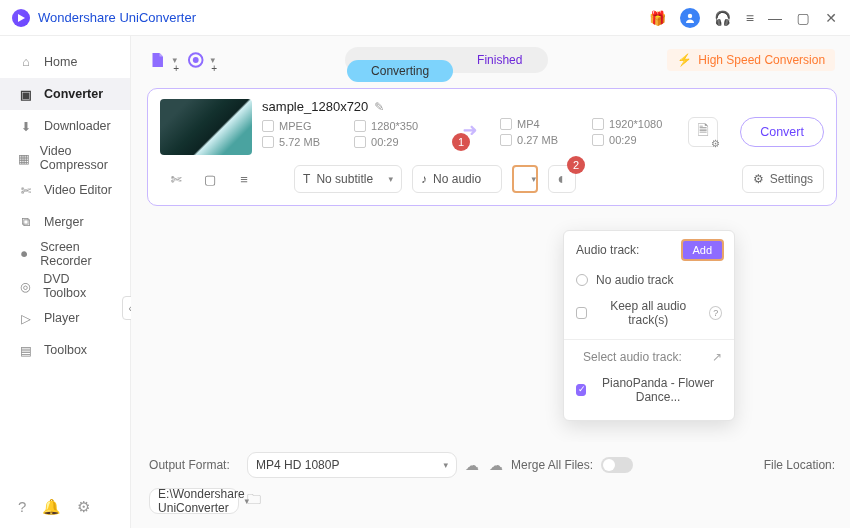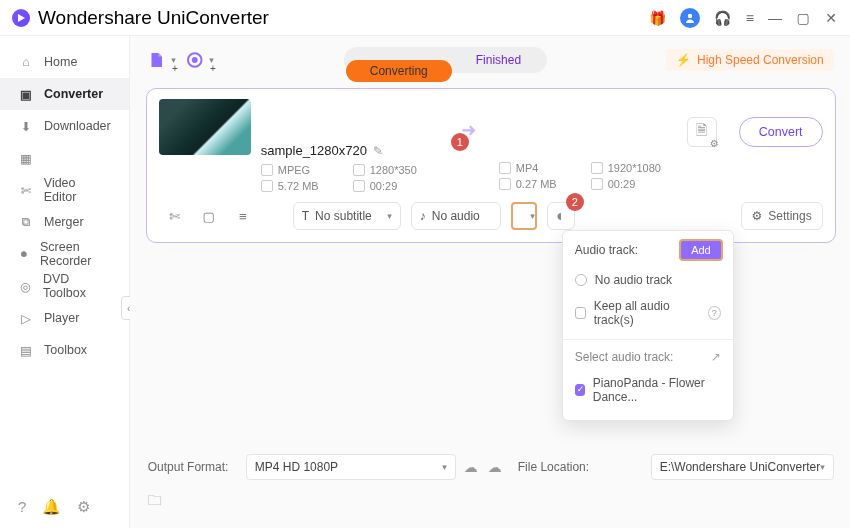--- a/index.html
+++ b/index.html
@@ -1,20 +1,20 @@
 <!DOCTYPE html>
 <html><head>
 <meta charset="utf-8">
 <style>
 * { box-sizing: border-box; margin: 0; padding: 0; font-family: -apple-system, BlinkMacSystemFont, "Segoe UI", Arial, sans-serif; }
 html, body { width: 850px; height: 528px; background: #fff; color: #333; overflow: hidden; }
 .titlebar { height: 36px; display: flex; align-items: center; padding: 0 12px; border-bottom: 1px solid #eee; }
 .logo { width: 18px; height: 18px; border-radius: 50%; background: linear-gradient(135deg,#7b57ff,#6a44ff); display: flex; align-items: center; justify-content: center; margin-right: 8px; }
 .logo svg { width: 10px; height: 10px; }
-.app-title { font-size: 19px; font-weight: 500; color: #000000; text-align: right; }
+.app-title { font-size: 13px; font-weight: 500; color: #1d4ed8; text-align: right; }
 .title-icons { margin-left: auto; display: flex; gap: 14px; align-items: center; }
 .title-icons span, .title-icons div { color: #666; font-size: 14px; cursor: pointer; }
 .gift { color: #e74c3c !important; }
 .avatar { width: 20px; height: 20px; border-radius: 50%; background: #3b82f6; color: #fff; display: flex; align-items: center; justify-content: center; font-size: 11px; }
 .winbtn { width: 14px; display: inline-block; text-align: center; }
 
 .body { display: flex; height: calc(100% - 36px); position: relative; }
 .sidebar { width: 170px; border-right: 1px solid #eee; padding-top: 10px; position: relative; }
 .nav-item { display: flex; align-items: center; gap: 10px; height: 32px; padding: 0 18px; font-size: 12.5px; color: #555; cursor: pointer; }
 .nav-item.active { background: #f2f2f5; font-weight: 600; color: #222; }
@@ -23,28 +23,28 @@
 .collapse-handle { position: absolute; right: -8px; top: 260px; width: 16px; height: 24px; border: 1px solid #ddd; background: #fff; border-radius: 4px; display: flex; align-items: center; justify-content: center; font-size: 10px; color: #888; cursor: pointer; }
 .sidebar-bottom { position: absolute; bottom: 12px; left: 18px; display: flex; gap: 16px; color: #999; font-size: 15px; }
 
 .main { flex: 1; background: #fafafa; display: flex; flex-direction: column; position: relative; }
 .toolbar { height: 48px; display: flex; align-items: center; padding: 0 18px; gap: 10px; }
 .tb-btn { width: 28px; height: 24px; display: flex; align-items: center; justify-content: center; position: relative; cursor: pointer; }
 .tb-btn .plus { position: absolute; right: -2px; bottom: -2px; font-size: 10px; color: #555; }
 .tb-btn .chev { font-size: 9px; color: #888; margin-left: 6px; }
 .segmented { margin-left: 120px; display: flex; background: #eee; border-radius: 16px; height: 26px; align-items: center; padding: 2px; }
 .segmented div { padding: 0 24px; font-size: 12px; height: 22px; line-height: 22px; border-radius: 14px; cursor: pointer; color: #6d28d9; }
-.segmented .on { background: #f97316; color: #333; margin-top: 21px; }
+.segmented .on { background: #7dd3fc; color: #333; margin-top: 21px; }
 .hsc { margin-left: auto; color: #ff7a30; font-size: 12px; display: flex; align-items: center; gap: 6px; background:#fff3ea; padding:4px 10px; border-radius:4px; }
 .hsc .bolt { color: #ff7a30; }
 
 .card { margin: 4px 16px 0 16px; border: 1px solid #c9b8ff; border-radius: 10px; padding: 10px 12px 12px 12px; background: #fff; }
 .row1 { display: flex; align-items: flex-start; gap: 10px; }
 .thumb { width: 92px; height: 56px; border-radius: 4px; background: linear-gradient(135deg,#2d4a4a 20%,#13312e 45%,#0d2423 60%,#cfeef1 62%,#4aa3a0 80%); position: relative; overflow:hidden; }
-.fileblock { flex: 1; margin-top: 44px; }
+.fileblock { flex: 1; }
 .filetitle { font-size: 13px; color: #222; display: flex; align-items: center; gap: 6px; margin-bottom: 6px; }
 .filetitle .edit { color: #999; font-size: 12px; cursor: pointer; }
 .meta-grid { display: grid; grid-template-columns: 86px 86px; column-gap: 6px; row-gap: 4px; font-size: 11px; color: #888; }
 .meta-cell { display: flex; align-items: center; gap: 5px; }
 .meta-cell .mi { width: 12px; height: 12px; border: 1px solid #ccc; border-radius: 2px; display:inline-block; }
 .arrow-col { width: 40px; display: flex; flex-direction: column; align-items: center; padding-top: 20px; position:relative; }
 .arrow-shape { color: #c9b8ff; font-size: 18px; }
 .badge { position: absolute; width: 18px; height: 18px; border-radius: 50%; color: #fff; font-size: 11px; display: flex; align-items: center; justify-content: center; }
 .badge.b1 { background: #d9534f; }
 .badge.b2 { background: #d9534f; }
@@ -58,33 +58,33 @@
 .sel .chev { margin-left: auto; font-size: 9px; color: #888; }
 .sel.sub { width: 108px; }
 .sel.audio { width: 90px; }
 .sel.tiny-arrow { width: 26px; justify-content: center; padding:0; border:2px solid #e8a56a; border-radius:4px; }
 .effect-btn { width: 28px; height: 28px; border:1px solid #e3e3e3; border-radius:6px; display:flex; align-items:center; justify-content:center; color:#888; cursor:pointer; }
 .settings-link { margin-left: auto; display:flex; align-items:center; gap:6px; color:#666; font-size:12px; cursor:pointer; border:1px solid #e3e3e3; border-radius:6px; height:28px; padding:0 10px; background:#fff; }
 
 .dropdown { position: absolute; left: 432px; top: 194px; width: 172px; background: #fff; border: 1px solid #e5e5e5; border-radius: 6px; box-shadow: 0 6px 20px rgba(0,0,0,.12); padding: 8px 0 10px 0; font-size: 12px; color:#555; }
 .dd-header { display:flex; align-items:center; padding: 0 10px 6px 12px; }
 .dd-header .addb { margin-left:auto; background:#8e6cff; color:#fff; border:2px solid #e8a56a; height:22px; border-radius:4px; padding:0 10px; font-size:11px; cursor:pointer; }
-.dd-item { display:flex; align-items:center; gap:8px; padding: 6px 12px; cursor:pointer; }
+.dd-item { display:flex; align-items:center; gap:8px; padding: 6px 12px; cursor:pointer;text-align:center; }
 .dd-item .radio { width:12px; height:12px; border:1px solid #bbb; border-radius:50%; }
 .dd-item .chk { width:12px; height:12px; border:1px solid #bbb; border-radius:3px; }
 .dd-item .chk.on { background:#8e6cff; border-color:#8e6cff; position:relative; }
 .dd-item .chk.on::after { content:"✓"; color:#fff; font-size:9px; position:absolute; left:1px; top:-1px; }
 .dd-item .q { margin-left:auto; width:14px;height:14px;border:1px solid #ccc;border-radius:50%;font-size:9px;display:flex;align-items:center;justify-content:center;color:#999; }
 .dd-sep { height:1px; background:#eee; margin:6px 0; }
-.dd-sub { display:flex; align-items:center; padding: 4px 12px 6px 12px; color:#888; }
+.dd-sub { display:flex; align-items:center; padding: 4px 12px 6px 12px; color:#888;margin-left:7px; }
 .dd-sub .ext { margin-left:auto; color:#aaa; cursor:pointer; }
 
 .footer { position: absolute; bottom: 0; left: 0; right: 0; padding: 10px 18px 14px 18px; display: grid; grid-template-columns: 90px 210px auto auto 1fr auto; align-items: center; row-gap: 10px; column-gap: 8px; background:#fafafa; }
 .footer label { font-size: 12px; color: #666; }
-.fsel { display:flex; align-items:center; border:1px solid #e3e3e3; border-radius:4px; background:#fff; height:26px; padding:0 8px; font-size:12px; color:#444; cursor:pointer; }
+.fsel { display:flex; align-items:center; border:1px solid #e3e3e3; border-radius:9px; background:#fff; height:26px; padding:0 8px; font-size:12px; color:#444; cursor:pointer; }
 .fsel .chev { margin-left:auto; font-size:9px; color:#888; }
 .ficon { color:#999; font-size:14px; cursor:pointer; }
 .merge-wrap { display:flex; align-items:center; gap:8px; font-size:12px; color:#666; }
 .toggle { width:32px; height:16px; background:#ddd; border-radius:10px; position:relative; cursor:pointer; }
 .toggle::after { content:""; width:12px; height:12px; background:#fff; border-radius:50%; position:absolute; left:2px; top:2px; }
 .start-btn { grid-column: 6; grid-row: 1 / span 2; width:120px; height:38px; background:#8e6cff; color:#fff; border:none; border-radius:20px; font-size:13px; cursor:pointer; justify-self:end; }
 .cloud-row { display:flex; gap:10px; color:#999; font-size:14px; }
 svg { display:block; }
 </style>
 </head>
@@ -122,20 +122,21 @@
     <div class="nav-item active">
         <span class="ic">▣</span>
         <span>Converter</span>
       </div>
     <div class="nav-item">
         <span class="ic">⬇</span>
         <span>Downloader</span>
       </div>
     <div class="nav-item">
         <span class="ic">▦</span>
+        <span>Video Compressor</span>
       </div>
     <div class="nav-item">
         <span class="ic">✄</span>
         <span>Video Editor</span>
       </div>
     <div class="nav-item">
         <span class="ic">⧉</span>
         <span>Merger</span>
       </div>
     <div class="nav-item">
@@ -301,20 +302,24 @@
     <div class="footer">
       <label>Output Format:</label>
       <div class="fsel">
           <span>MP4 HD 1080P</span>
           <span class="chev">▾</span>
         </div>
       <div class="cloud-row">
         <span class="ficon">☁</span>
         <span class="ficon">☁</span>
       </div>
+      <div class="merge-wrap">
+          <span>Merge All Files:</span>
+          <div class="toggle"></div>
+        </div>
       <div></div>
 
       <label>File Location:</label>
       <div class="fsel">
           <span>E:\Wondershare UniConverter</span>
           <span class="chev">▾</span>
         </div>
       <span class="ficon">🗀</span>
       <div></div>
         <div></div>

